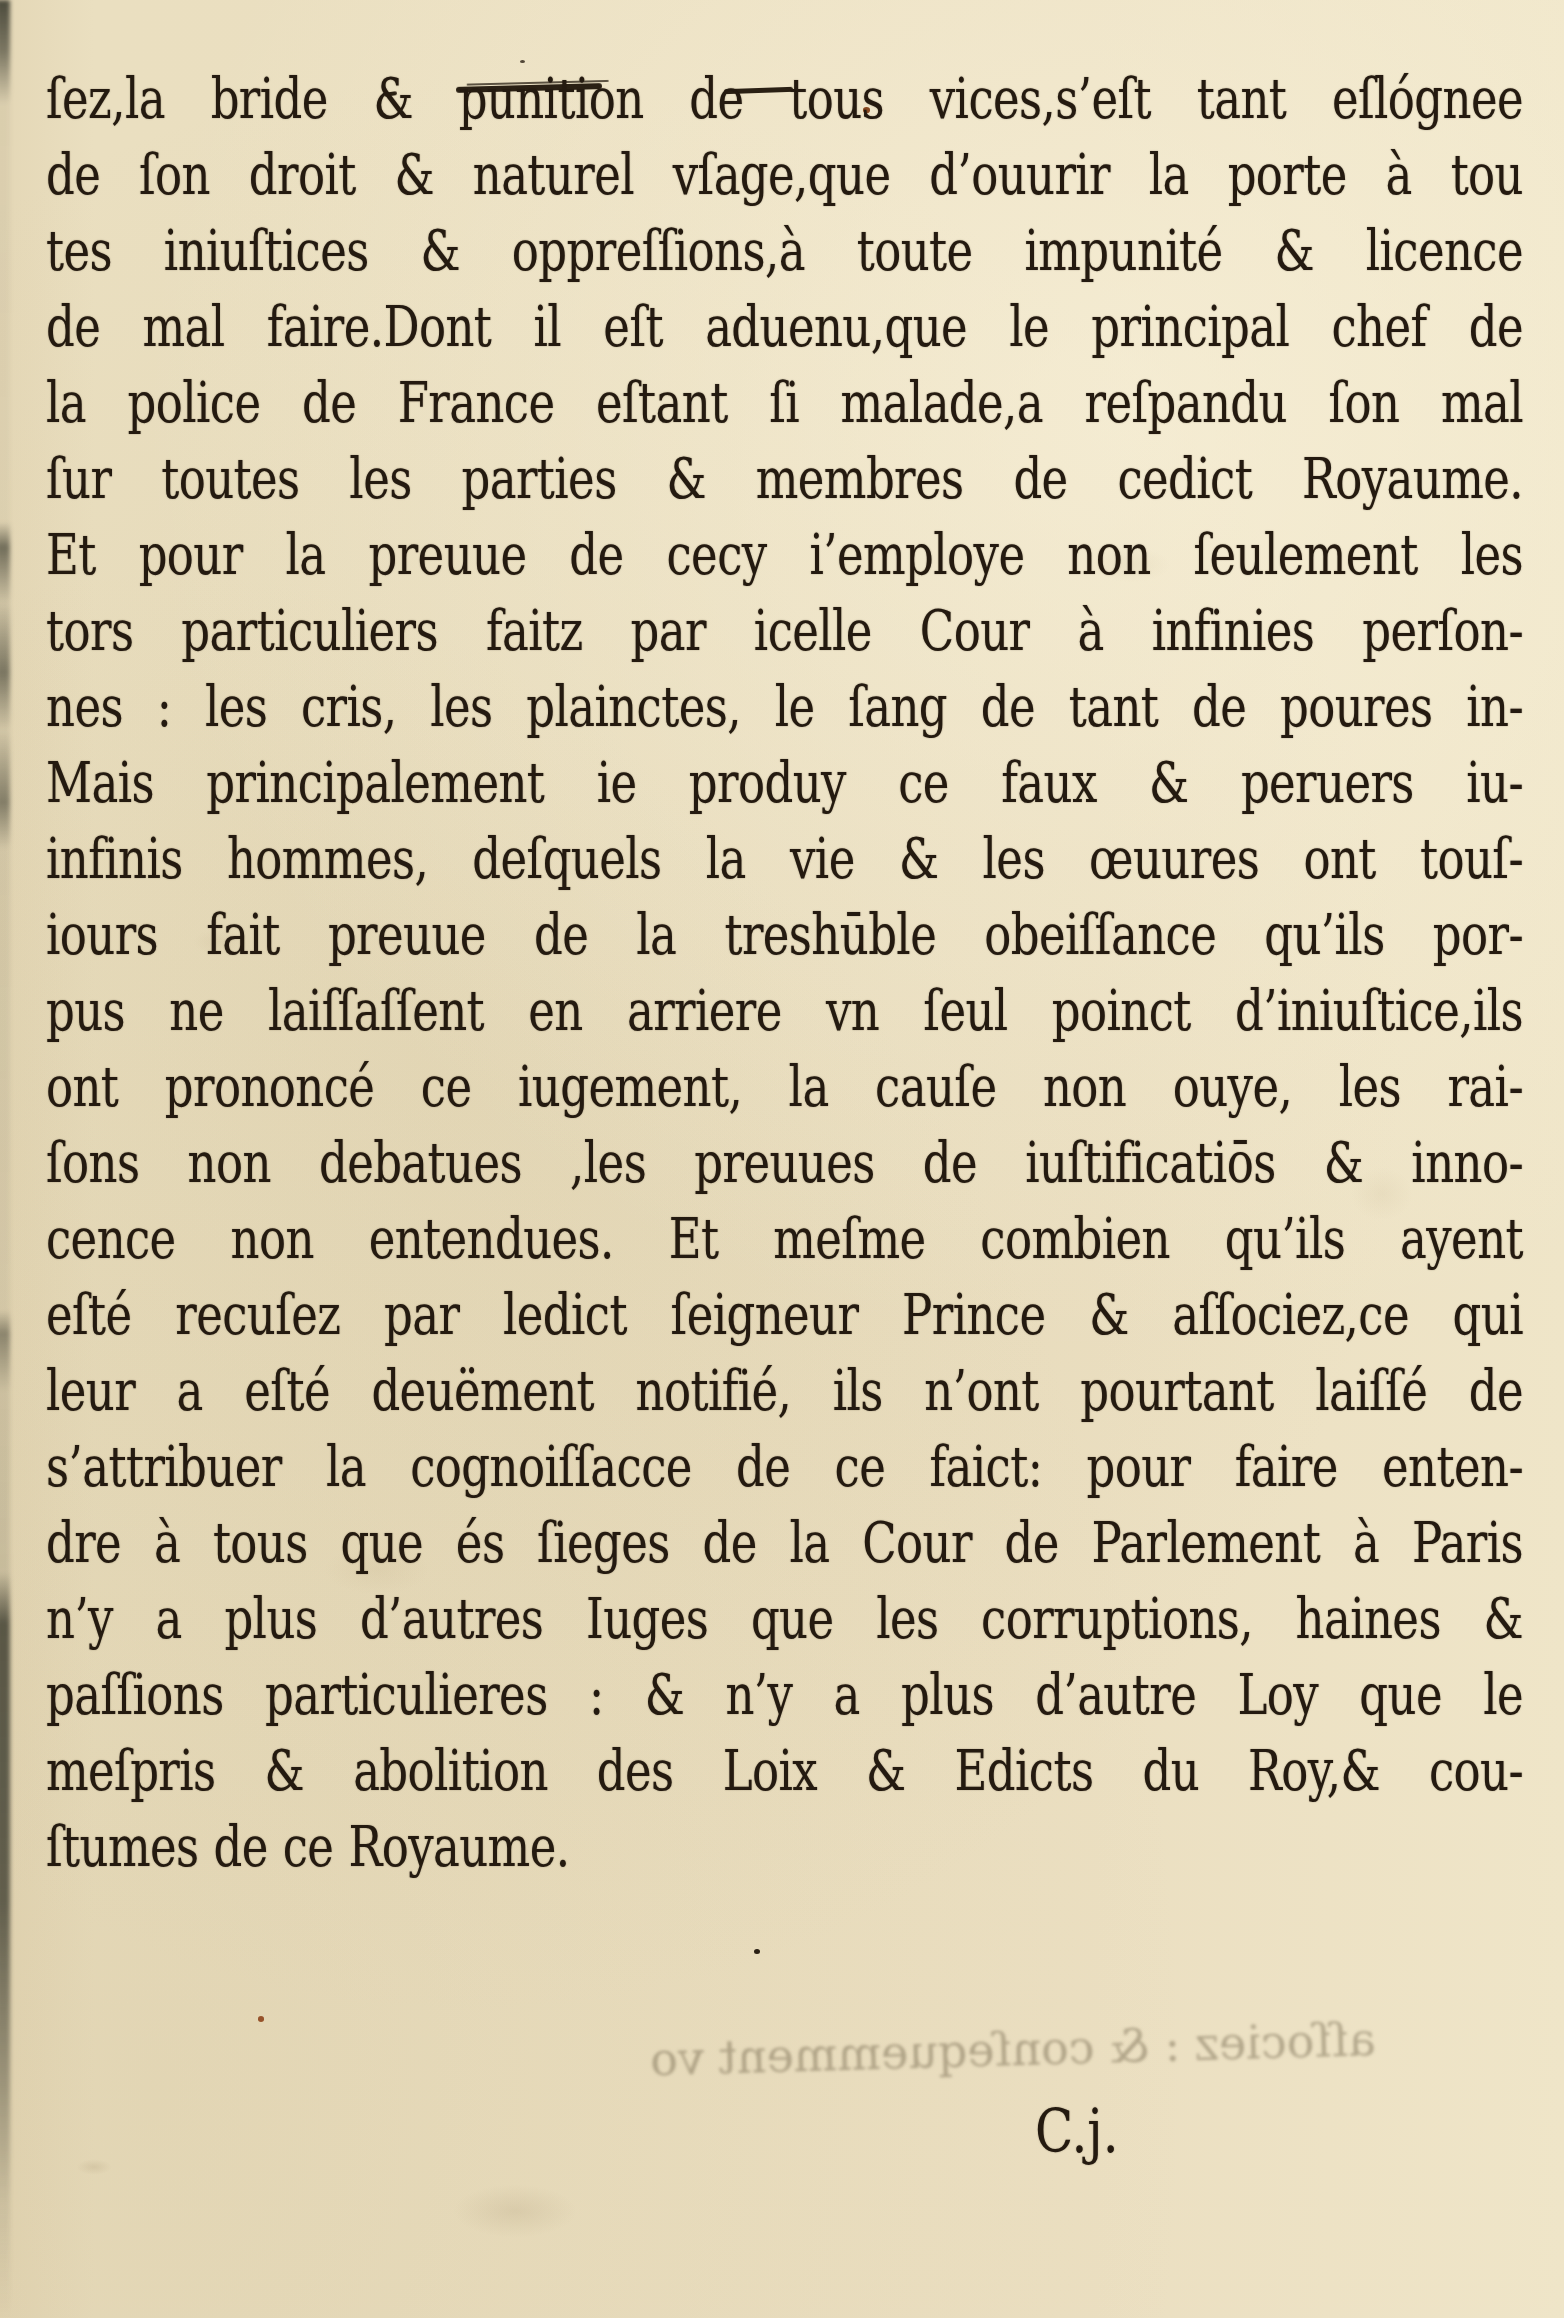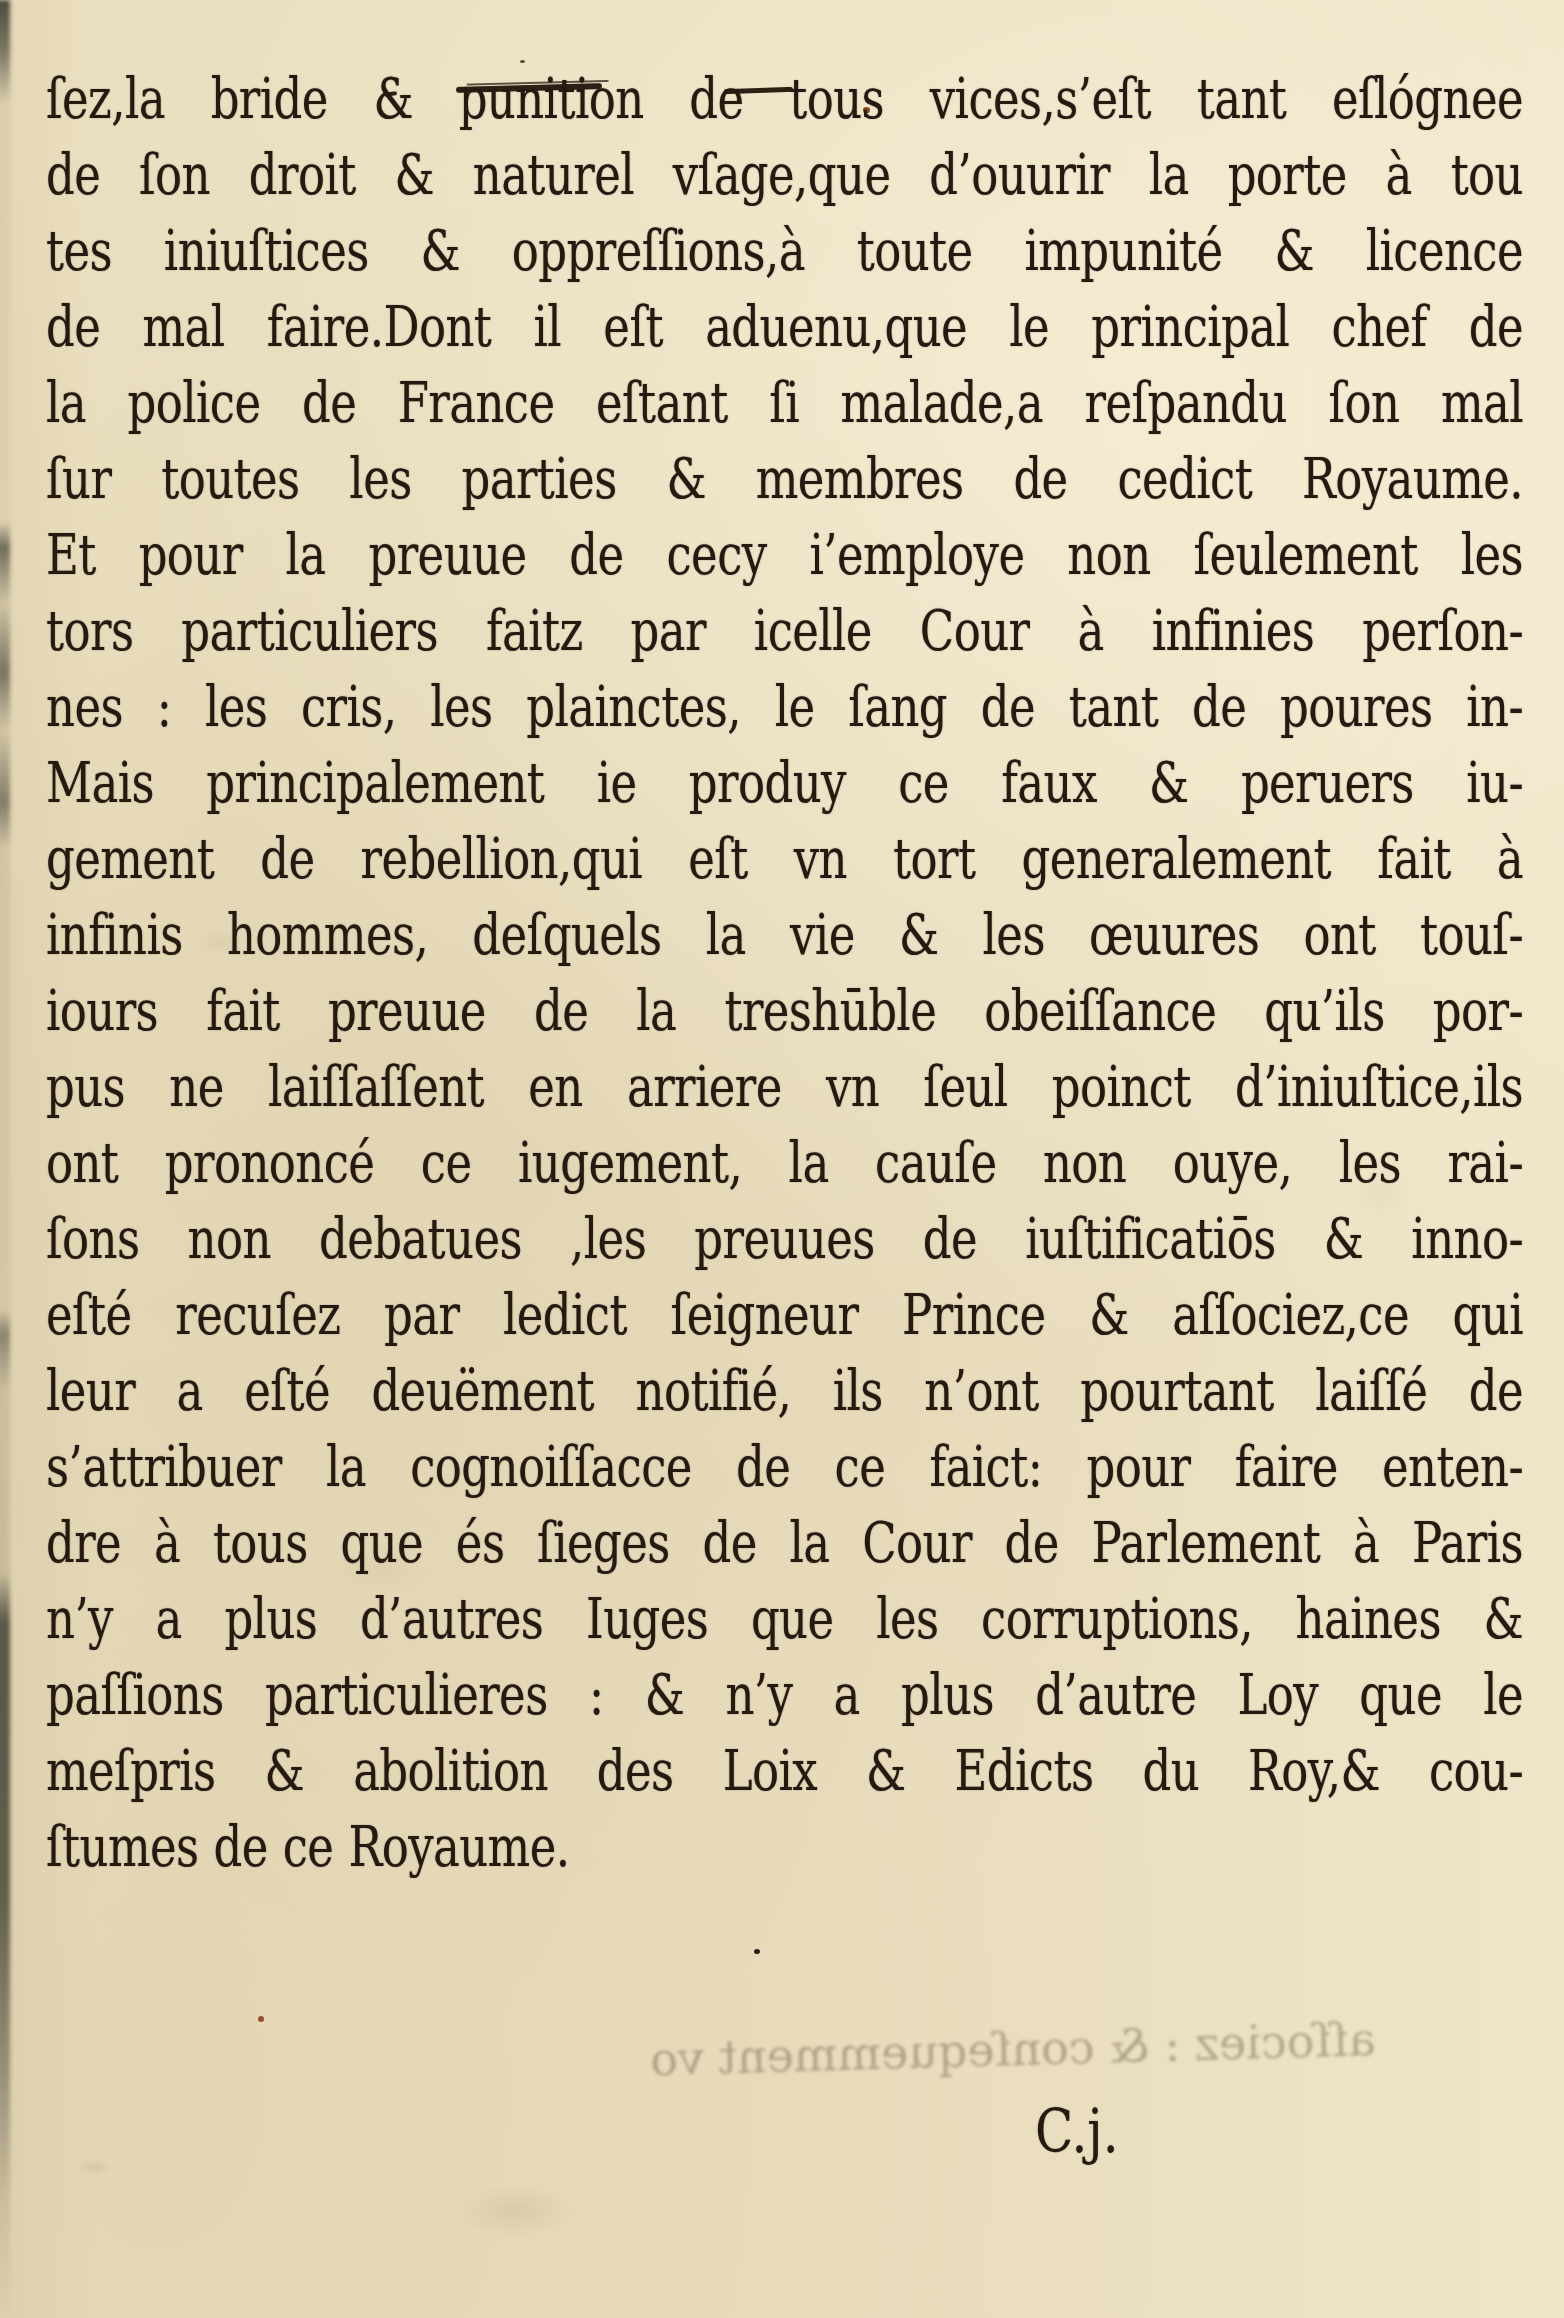--- a/index.html
+++ b/index.html
@@ -172,36 +172,36 @@
   <div class="line">
       <span>tors particuliers faitz par icelle Cour à infinies perſon-</span>
     </div>
   <div class="line">
       <span>nes : les cris, les plainctes, le ſang de tant de poures in-</span>
     </div>
   <div class="line">
       <span>Mais principalement ie produy ce faux &amp; peruers iu-</span>
     </div>
   <div class="line">
-      <span>gement de rebellion,qui eſt vn tort generalement fait à</span>
-    </div>
-  <div class="line">
       <span>infinis hommes, deſquels la vie &amp; les œuures ont touſ-</span>
     </div>
   <div class="line">
       <span>iours fait preuue de la treshūble obeiſſance qu’ils por-</span>
     </div>
   <div class="line">
       <span>pus ne laiſſaſſent en arriere vn ſeul poinct d’iniuſtice,ils</span>
     </div>
   <div class="line">
       <span>ont prononcé ce iugement, la cauſe non ouye, les rai-</span>
     </div>
   <div class="line">
       <span>ſons non debatues ,les preuues de iuſtificatiōs &amp; inno-</span>
+    </div>
+  <div class="line">
+      <span>cence non entendues. Et meſme combien qu’ils ayent</span>
     </div>
   <div class="line">
       <span>eſté recuſez par ledict ſeigneur Prince &amp; aſſociez,ce qui</span>
     </div>
   <div class="line">
       <span>leur a eſté deuëment notifié, ils n’ont pourtant laiſſé de</span>
     </div>
   <div class="line">
       <span>s’attribuer la cognoiſſacce de ce faict: pour faire enten-</span>
     </div>

